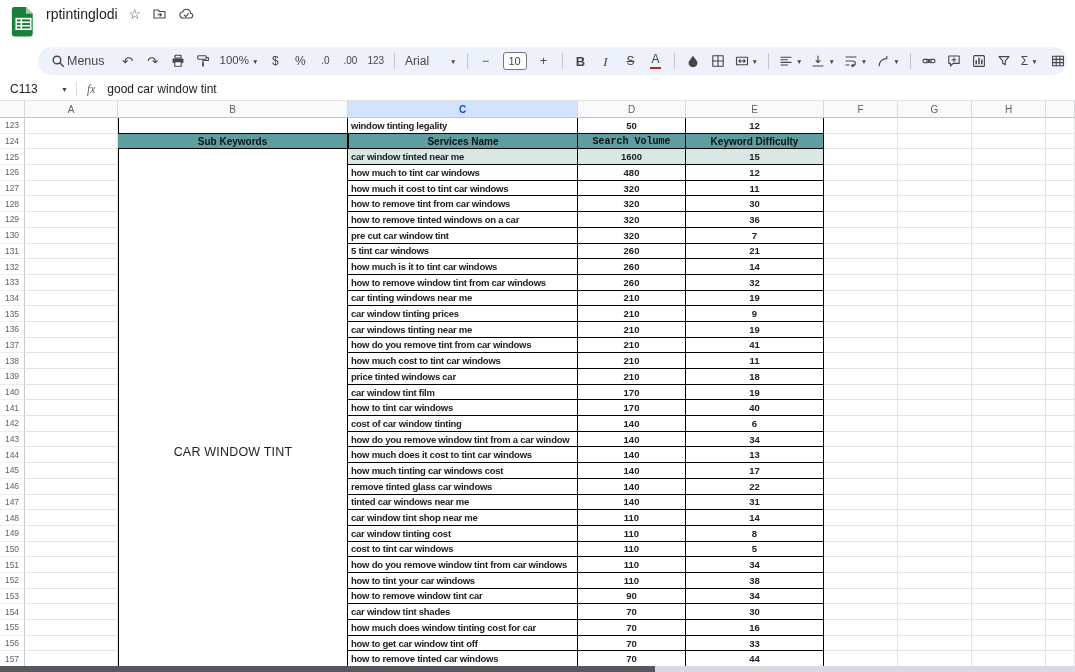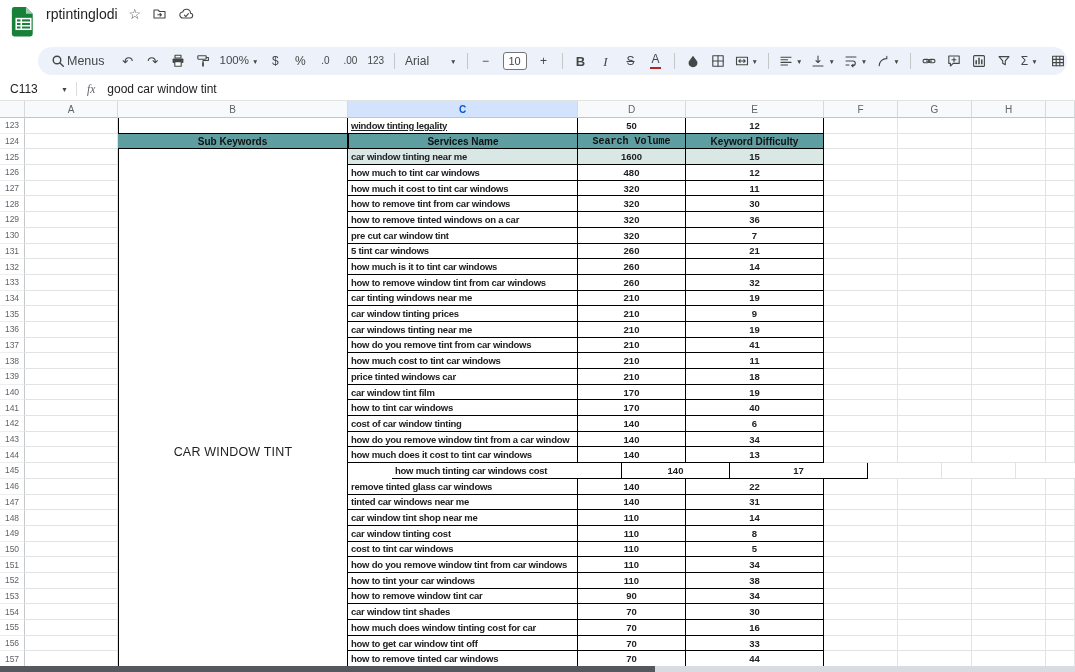--- a/index.html
+++ b/index.html
@@ -284,21 +284,21 @@
         <div class="chead" style="width: 74px;">F</div>
         <div class="chead" style="width: 74px;">G</div>
         <div class="chead" style="width: 74px;">H</div>
         <div class="chead" style="width: 29px;"></div>
       </div>
     <div class="gbody">
         <div class="grow" style="height: 15.7px;">
           <div class="gcell rnum" style="width: 25px;">123</div>
           <div class="gcell lg" style="width: 93px;"></div>
           <div class="gcell tb tbl" style="width: 230px;"></div>
-          <div class="gcell tb kw" style="width: 230px; text-decoration: underline;">window tinting legality</div>
+          <div class="gcell tb kw" style="width: 230px;">window tinting legality</div>
           <div class="gcell tb ctr" style="width: 108px;">50</div>
           <div class="gcell tb ctr" style="width: 138px;">12</div>
           <div class="gcell lg" style="width: 74px;"></div>
           <div class="gcell lg" style="width: 74px;"></div>
           <div class="gcell lg" style="width: 74px;"></div>
           <div class="gcell lg" style="width: 29px;"></div>
         </div>
         <div class="grow" style="height: 15.7px;">
           <div class="gcell rnum" style="width: 25px;">124</div>
           <div class="gcell lg" style="width: 93px;"></div>
@@ -308,21 +308,21 @@
           <div class="gcell tb teal" style="width: 138px;">Keyword Difficulty</div>
           <div class="gcell lg" style="width: 74px;"></div>
           <div class="gcell lg" style="width: 74px;"></div>
           <div class="gcell lg" style="width: 74px;"></div>
           <div class="gcell lg" style="width: 29px;"></div>
         </div>
         <div class="grow" style="height: 15.7px;">
           <div class="gcell rnum" style="width: 25px;">125</div>
           <div class="gcell lg" style="width: 93px;"></div>
           <div class="gcell tb tbl nb" style="width: 230px;"></div>
-          <div class="gcell tb kw hl" style="width: 230px;">car window tinting near me</div>
+          <div class="gcell tb kw hl" style="width: 230px;">car window tinted near me</div>
           <div class="gcell tb ctr hl" style="width: 108px;">1600</div>
           <div class="gcell tb ctr hl" style="width: 138px;">15</div>
           <div class="gcell lg" style="width: 74px;"></div>
           <div class="gcell lg" style="width: 74px;"></div>
           <div class="gcell lg" style="width: 74px;"></div>
           <div class="gcell lg" style="width: 29px;"></div>
         </div>
         <div class="grow" style="height: 15.7px;">
           <div class="gcell rnum" style="width: 25px;">126</div>
           <div class="gcell lg" style="width: 93px;"></div>
@@ -548,21 +548,21 @@
           <div class="gcell tb ctr" style="width: 138px;">13</div>
           <div class="gcell lg" style="width: 74px;"></div>
           <div class="gcell lg" style="width: 74px;"></div>
           <div class="gcell lg" style="width: 74px;"></div>
           <div class="gcell lg" style="width: 29px;"></div>
         </div>
         <div class="grow" style="height: 15.7px;">
           <div class="gcell rnum" style="width: 25px;">145</div>
           <div class="gcell lg" style="width: 93px;"></div>
           <div class="gcell tb tbl nb" style="width: 230px;"></div>
-          <div class="gcell tb kw" style="width: 230px; margin-left: 44px;">how much tinting car windows cost</div>
+          <div class="gcell tb kw" style="width: 230px;">how much tinting car windows cost</div>
           <div class="gcell tb ctr" style="width: 108px;">140</div>
           <div class="gcell tb ctr" style="width: 138px;">17</div>
           <div class="gcell lg" style="width: 74px;"></div>
           <div class="gcell lg" style="width: 74px;"></div>
           <div class="gcell lg" style="width: 74px;"></div>
           <div class="gcell lg" style="width: 29px;"></div>
         </div>
         <div class="grow" style="height: 15.7px;">
           <div class="gcell rnum" style="width: 25px;">146</div>
           <div class="gcell lg" style="width: 93px;"></div>

